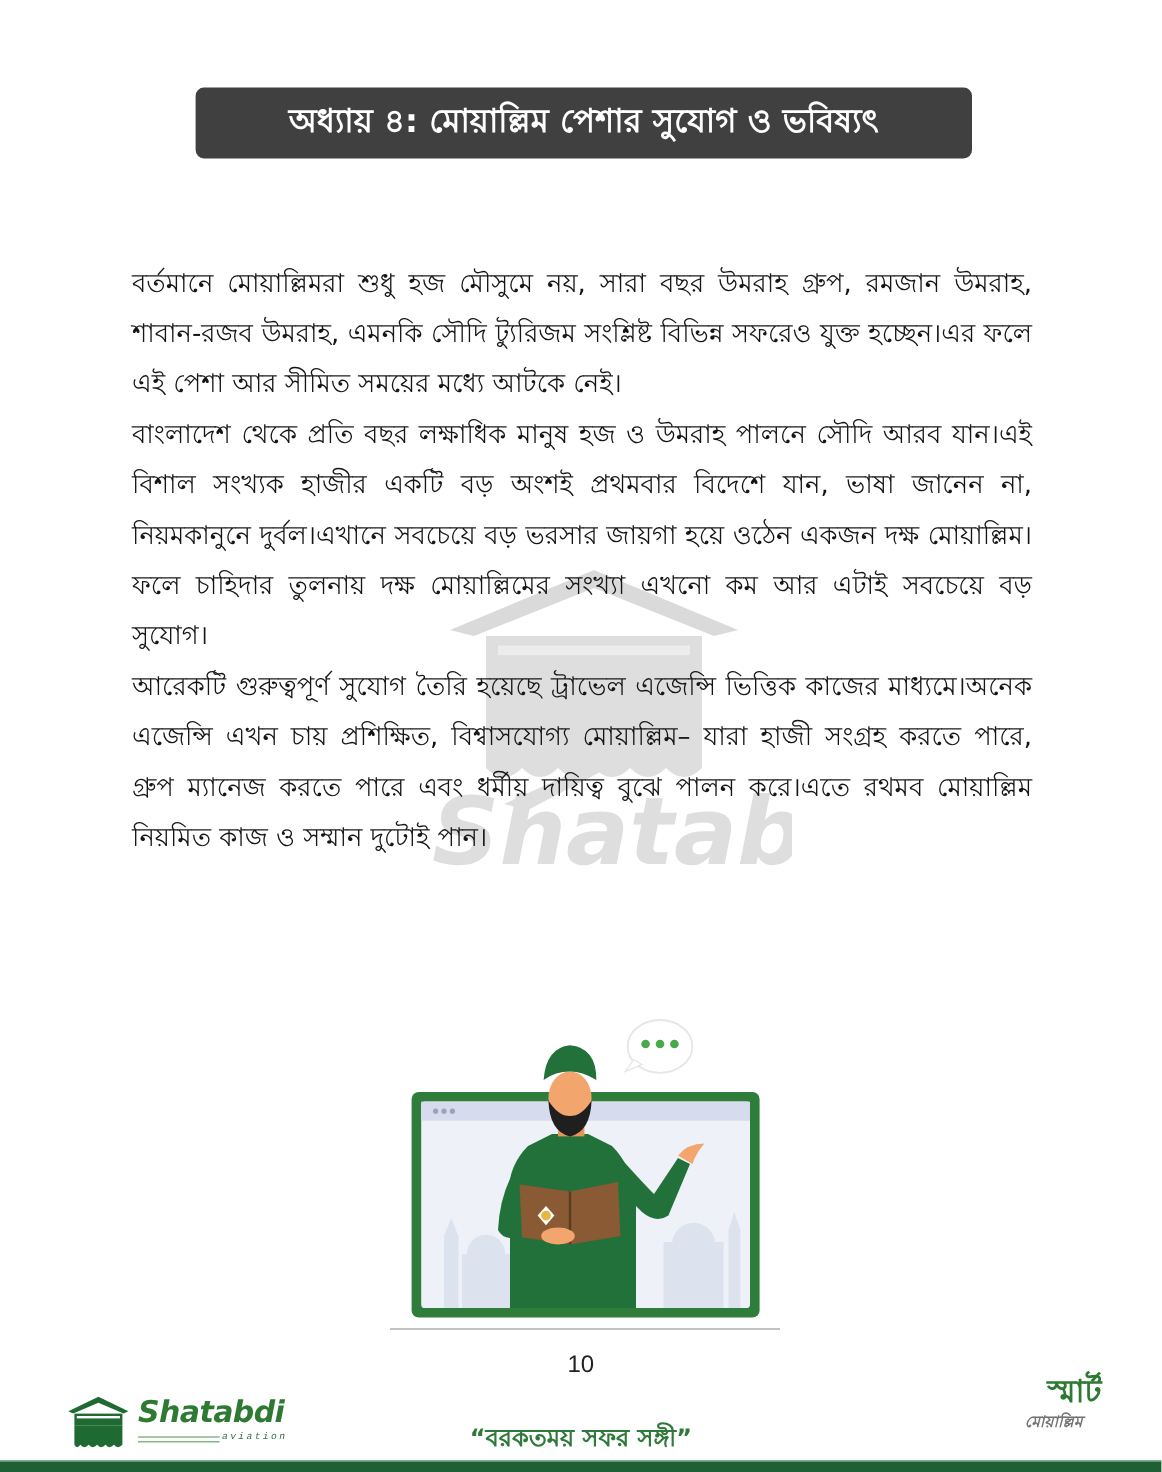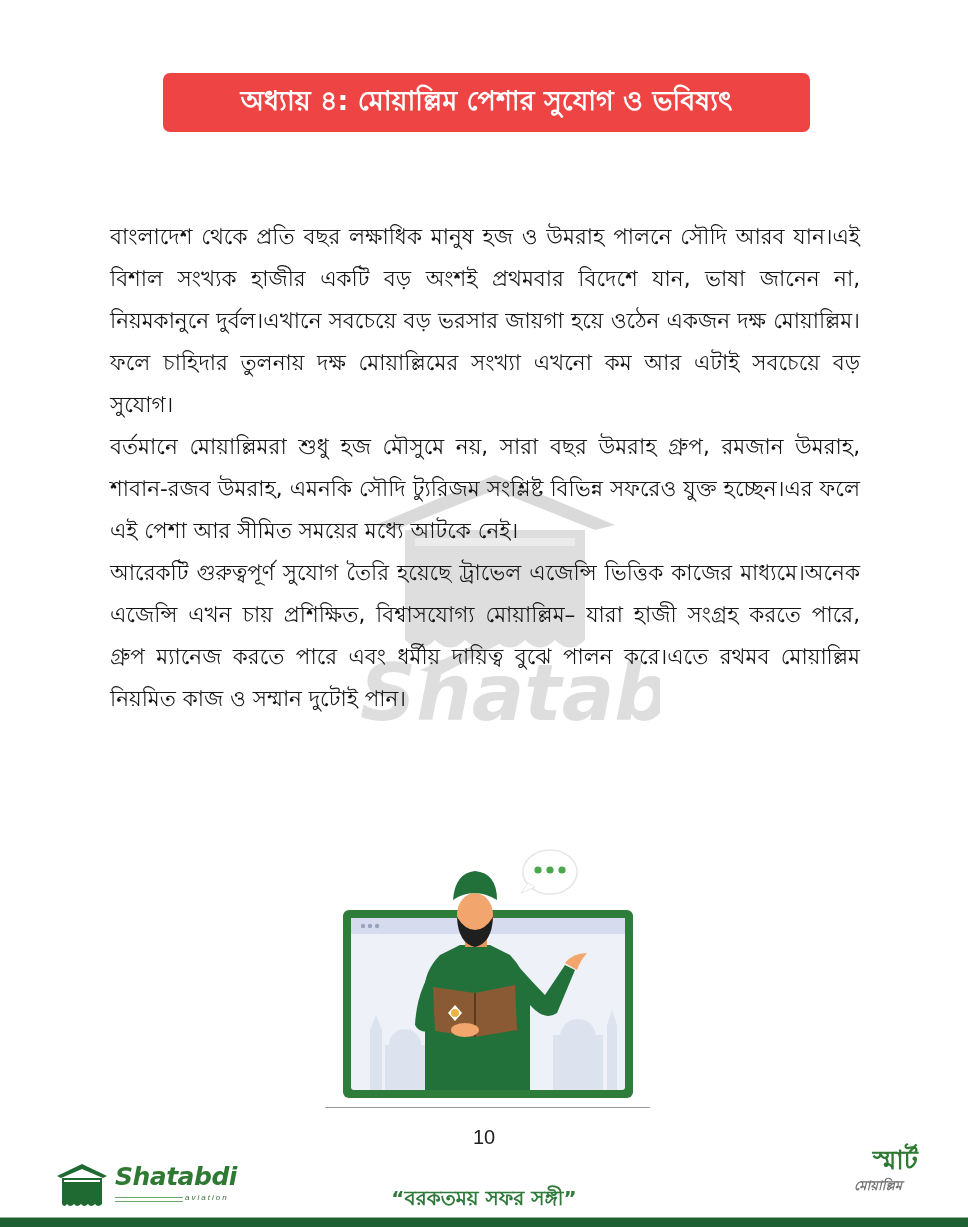--- a/index.html
+++ b/index.html
@@ -20,21 +20,21 @@
       left: 0; top: 0;
       width: 968px;
       height: 1227px;
     }
     .chapter-heading {
       position: absolute;
       left: 163px;
       top: 73px;
       width: 647px;
       height: 59px;
-      background: #ef4444;
+      background: #404040;
       border-radius: 7px;
       display: flex;
       align-items: center;
       justify-content: center;
       color: #ffffff;
       font-family: "DejaVu Sans", sans-serif;
       font-weight: bold;
       font-size: 27px;
       letter-spacing: 0px;
       white-space: nowrap;
@@ -103,21 +103,21 @@
       font-weight: bold;
       font-style: italic;
       font-size: 25px;
       color: #2e7a33;
       letter-spacing: -0.5px;
     }
     .brand-sub {
       position: absolute;
       left: 130px;
       top: 33px;
-      font-family: Liberation Sans, sans-serif;
+      font-family: Liberation Mono, monospace;
       font-size: 8px;
       letter-spacing: 2px;
       color: #3c6e40;
       font-style: italic;
     }
     .brand-underline {
       position: absolute;
       left: 60px;
       top: 37px;
       width: 68px;
@@ -189,22 +189,22 @@
     <rect x="85" y="68" width="160" height="8" fill="#bdbdbd"></rect>
 
     <path d="M75,105 L255,105 L255,170 Q240,185 225,170 Q210,185 195,170 Q180,185 165,170 Q150,185 135,170 Q120,185 105,170 Q90,185 75,170 Z" fill="#8a8a8a"></path>
 
     <path d="M90,200 L200,150 L215,140 L205,155 L110,205 Z" fill="#8a8a8a"></path>
 
     <text x="30" y="250" font-family="DejaVu Sans, sans-serif" font-size="78" font-weight="bold" font-style="italic" fill="#8a8a8a">Shatabdi</text>
   </svg>
 
   <div class="body-text">
+    <p>বর্তমানে মোয়াল্লিমরা শুধু হজ মৌসুমে নয়, সারা বছর উমরাহ গ্রুপ, রমজান উমরাহ, শাবান-রজব উমরাহ, এমনকি সৌদি ট্যুরিজম সংশ্লিষ্ট বিভিন্ন সফরেও যুক্ত হচ্ছেন।এর ফলে এই পেশা আর সীমিত সময়ের মধ্যে আটকে নেই।</p>
     <p>বাংলাদেশ থেকে প্রতি বছর লক্ষাধিক মানুষ হজ ও উমরাহ পালনে সৌদি আরব যান।এই বিশাল সংখ্যক হাজীর একটি বড় অংশই প্রথমবার বিদেশে যান, ভাষা জানেন না, নিয়মকানুনে দুর্বল।এখানে সবচেয়ে বড় ভরসার জায়গা হয়ে ওঠেন একজন দক্ষ মোয়াল্লিম।ফলে চাহিদার তুলনায় দক্ষ মোয়াল্লিমের সংখ্যা এখনো কম আর এটাই সবচেয়ে বড় সুযোগ।</p>
-    <p>বর্তমানে মোয়াল্লিমরা শুধু হজ মৌসুমে নয়, সারা বছর উমরাহ গ্রুপ, রমজান উমরাহ, শাবান-রজব উমরাহ, এমনকি সৌদি ট্যুরিজম সংশ্লিষ্ট বিভিন্ন সফরেও যুক্ত হচ্ছেন।এর ফলে এই পেশা আর সীমিত সময়ের মধ্যে আটকে নেই।</p>
     <p>আরেকটি গুরুত্বপূর্ণ সুযোগ তৈরি হয়েছে ট্রাভেল এজেন্সি ভিত্তিক কাজের মাধ্যমে।অনেক এজেন্সি এখন চায় প্রশিক্ষিত, বিশ্বাসযোগ্য মোয়াল্লিম– যারা হাজী সংগ্রহ করতে পারে, গ্রুপ ম্যানেজ করতে পারে এবং ধর্মীয় দায়িত্ব বুঝে পালন করে।এতে রথমব মোয়াল্লিম নিয়মিত কাজ ও সম্মান দুটোই পান।</p>
   </div>
 
   <svg class="illustration" viewBox="0 0 325 265">
 
     <rect x="18" y="65" width="290" height="188" rx="6" fill="#2f7d3a"></rect>
     <rect x="26" y="73" width="274" height="172" rx="3" fill="#eef1f8"></rect>
     <rect x="26" y="73" width="274" height="16" fill="#d6dcee"></rect>
     <circle cx="38" cy="81" r="2.2" fill="#9aa3bd"></circle>
     <circle cx="45" cy="81" r="2.2" fill="#9aa3bd"></circle>

